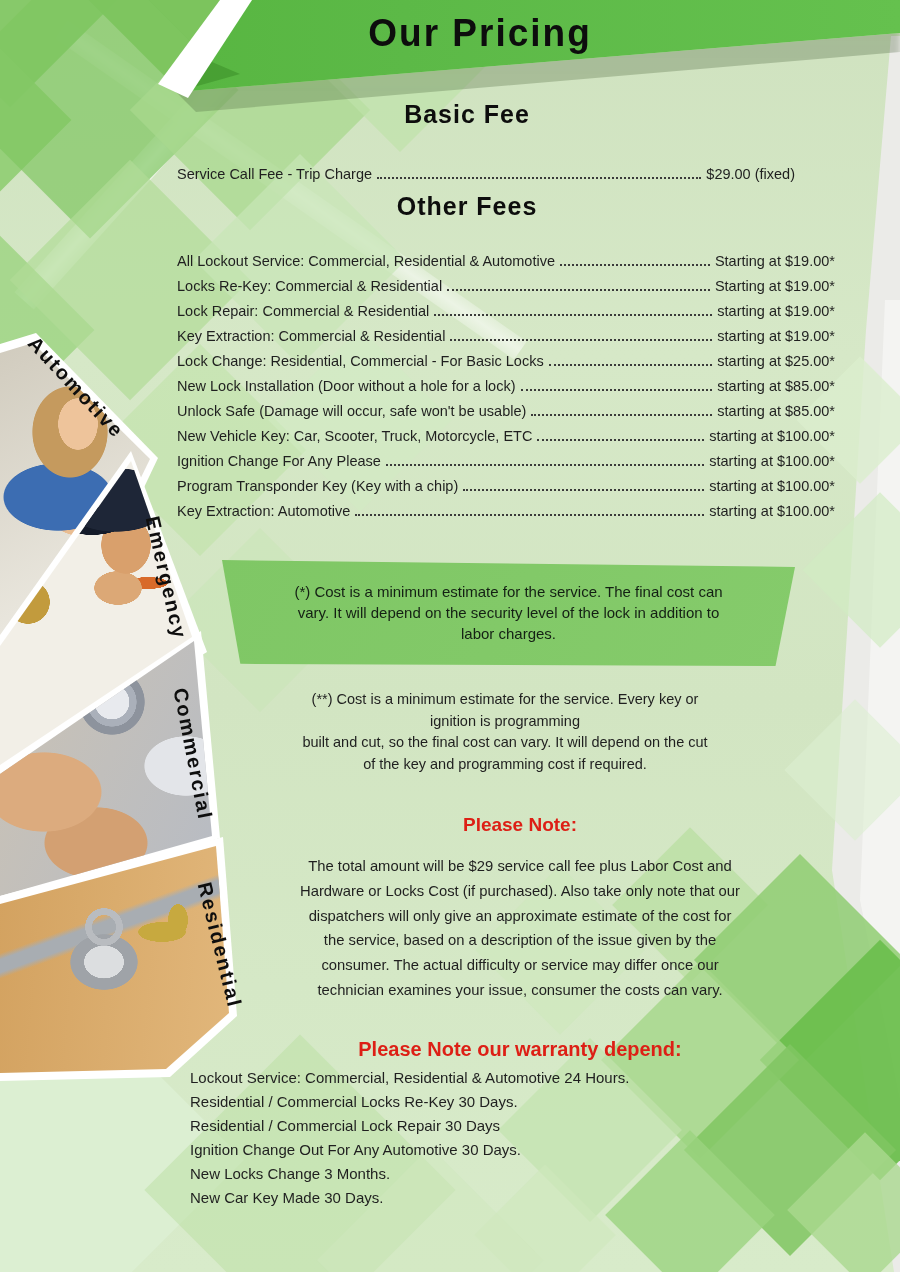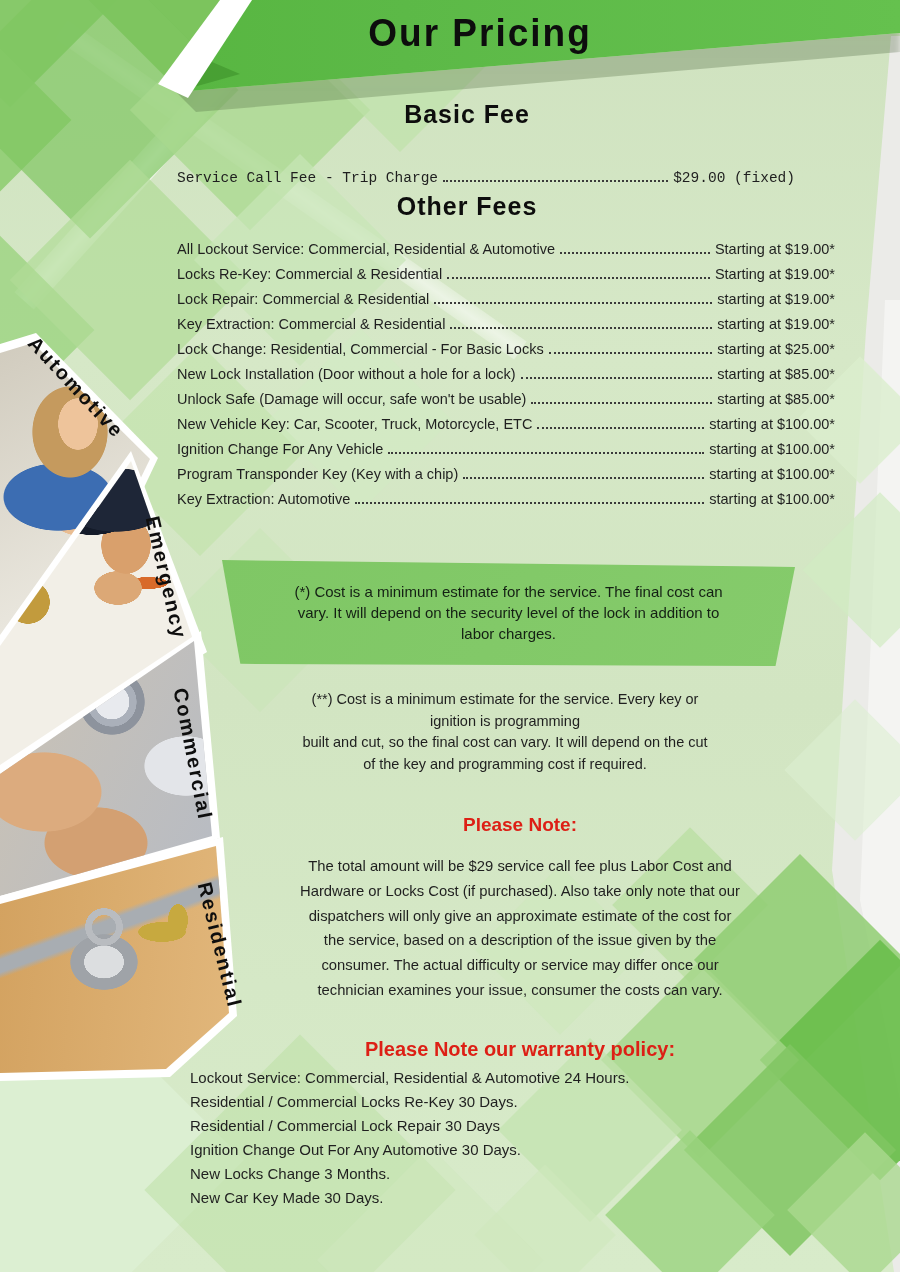--- a/index.html
+++ b/index.html
@@ -45,26 +45,26 @@
     text-align:center;font-size:37px;font-weight:800;letter-spacing:2px;
     color:#0d0d0d;transform:scaleY(1.05);}
 
   
   #content{position:absolute;inset:0;z-index:5;}
   .sec-heading{position:absolute;left:117px;width:700px;text-align:center;
     font-size:25px;font-weight:800;letter-spacing:1px;color:#0d0d0d;transform:scaleY(1.05);}
   .h-basic{top:100px;}
   .h-other{top:192px;}
   .fee-block{position:absolute;}
-  .fees-basic{left:177px;top:170px;width:618px;font-family:Liberation Mono, monospace;}
+  .fees-basic{left:177px;top:154px;width:618px;}
   .fees-other{left:177px;top:241px;width:658px;}
   .fee-row{display:flex;align-items:baseline;height:25px;font-size:14.5px;white-space:nowrap;}
   .fee-label{flex:0 0 auto;}
   .dots{flex:1 1 auto;border-bottom:2px dotted #3a3a3a;margin:0 5px 4px 5px;min-width:12px;}
-  .fee-price{flex:0 0 auto;}
+  .fee-price{flex:0 0 auto;margin-top:12px;}
 
   .note-box{position:absolute;left:222px;top:558px;width:573px;height:108px;
     background:linear-gradient(120deg,#7fc765,#85cb6b);
     clip-path:polygon(0 2px,100% 9px,96.6% 100%,3.2% 98%);}
   .note-box-inner{padding-top:23px;text-align:center;font-size:15px;line-height:21px;color:#142014;}
 
   .dnote{position:absolute;left:225px;top:689px;width:560px;text-align:center;
     font-size:14.5px;line-height:21.5px;}
 
   .red-heading{position:absolute;text-align:center;font-weight:700;
@@ -233,21 +233,21 @@
           <span class="fee-label">Unlock Safe (Damage will occur, safe won't be usable)</span>
           <span class="dots"></span>
           <span class="fee-price">starting at $85.00*</span>
         </div>
         <div class="fee-row">
           <span class="fee-label">New Vehicle Key: Car, Scooter, Truck, Motorcycle, ETC</span>
           <span class="dots"></span>
           <span class="fee-price">starting at $100.00*</span>
         </div>
         <div class="fee-row">
-          <span class="fee-label">Ignition Change For Any Vehicle</span>
+          <span class="fee-label">Ignition Change For Any Please</span>
           <span class="dots"></span>
           <span class="fee-price">starting at $100.00*</span>
         </div>
         <div class="fee-row">
           <span class="fee-label">Program Transponder Key (Key with a chip)</span>
           <span class="dots"></span>
           <span class="fee-price">starting at $100.00*</span>
         </div>
         <div class="fee-row">
           <span class="fee-label">Key Extraction: Automotive</span>
@@ -274,21 +274,21 @@
     <div class="red-heading h-please">Please Note:</div>
     <div class="para" id="para-lines">
         <div class="line">The total amount will be $29 service call fee plus Labor Cost and</div>
         <div class="line">Hardware or Locks Cost (if purchased). Also take only note that our</div>
         <div class="line">dispatchers will only give an approximate estimate of the cost for</div>
         <div class="line">the service, based on a description of the issue given by the</div>
         <div class="line">consumer. The actual difficulty or service may differ once our</div>
         <div class="line">technician examines your issue, consumer the costs can vary.</div>
       </div>
 
-    <div class="red-heading h-warranty">Please Note our warranty policy:</div>
+    <div class="red-heading h-warranty">Please Note our warranty depend:</div>
     <div class="warranty-lines" id="warranty-lines">
         <div class="line">Lockout Service: Commercial, Residential &amp; Automotive 24 Hours.</div>
         <div class="line">Residential / Commercial Locks Re-Key 30 Days.</div>
         <div class="line">Residential / Commercial Lock Repair 30 Days</div>
         <div class="line">Ignition Change Out For Any Automotive 30 Days.</div>
         <div class="line">New Locks Change 3 Months.</div>
         <div class="line">New Car Key Made 30 Days.</div>
       </div>
   </div>
 

